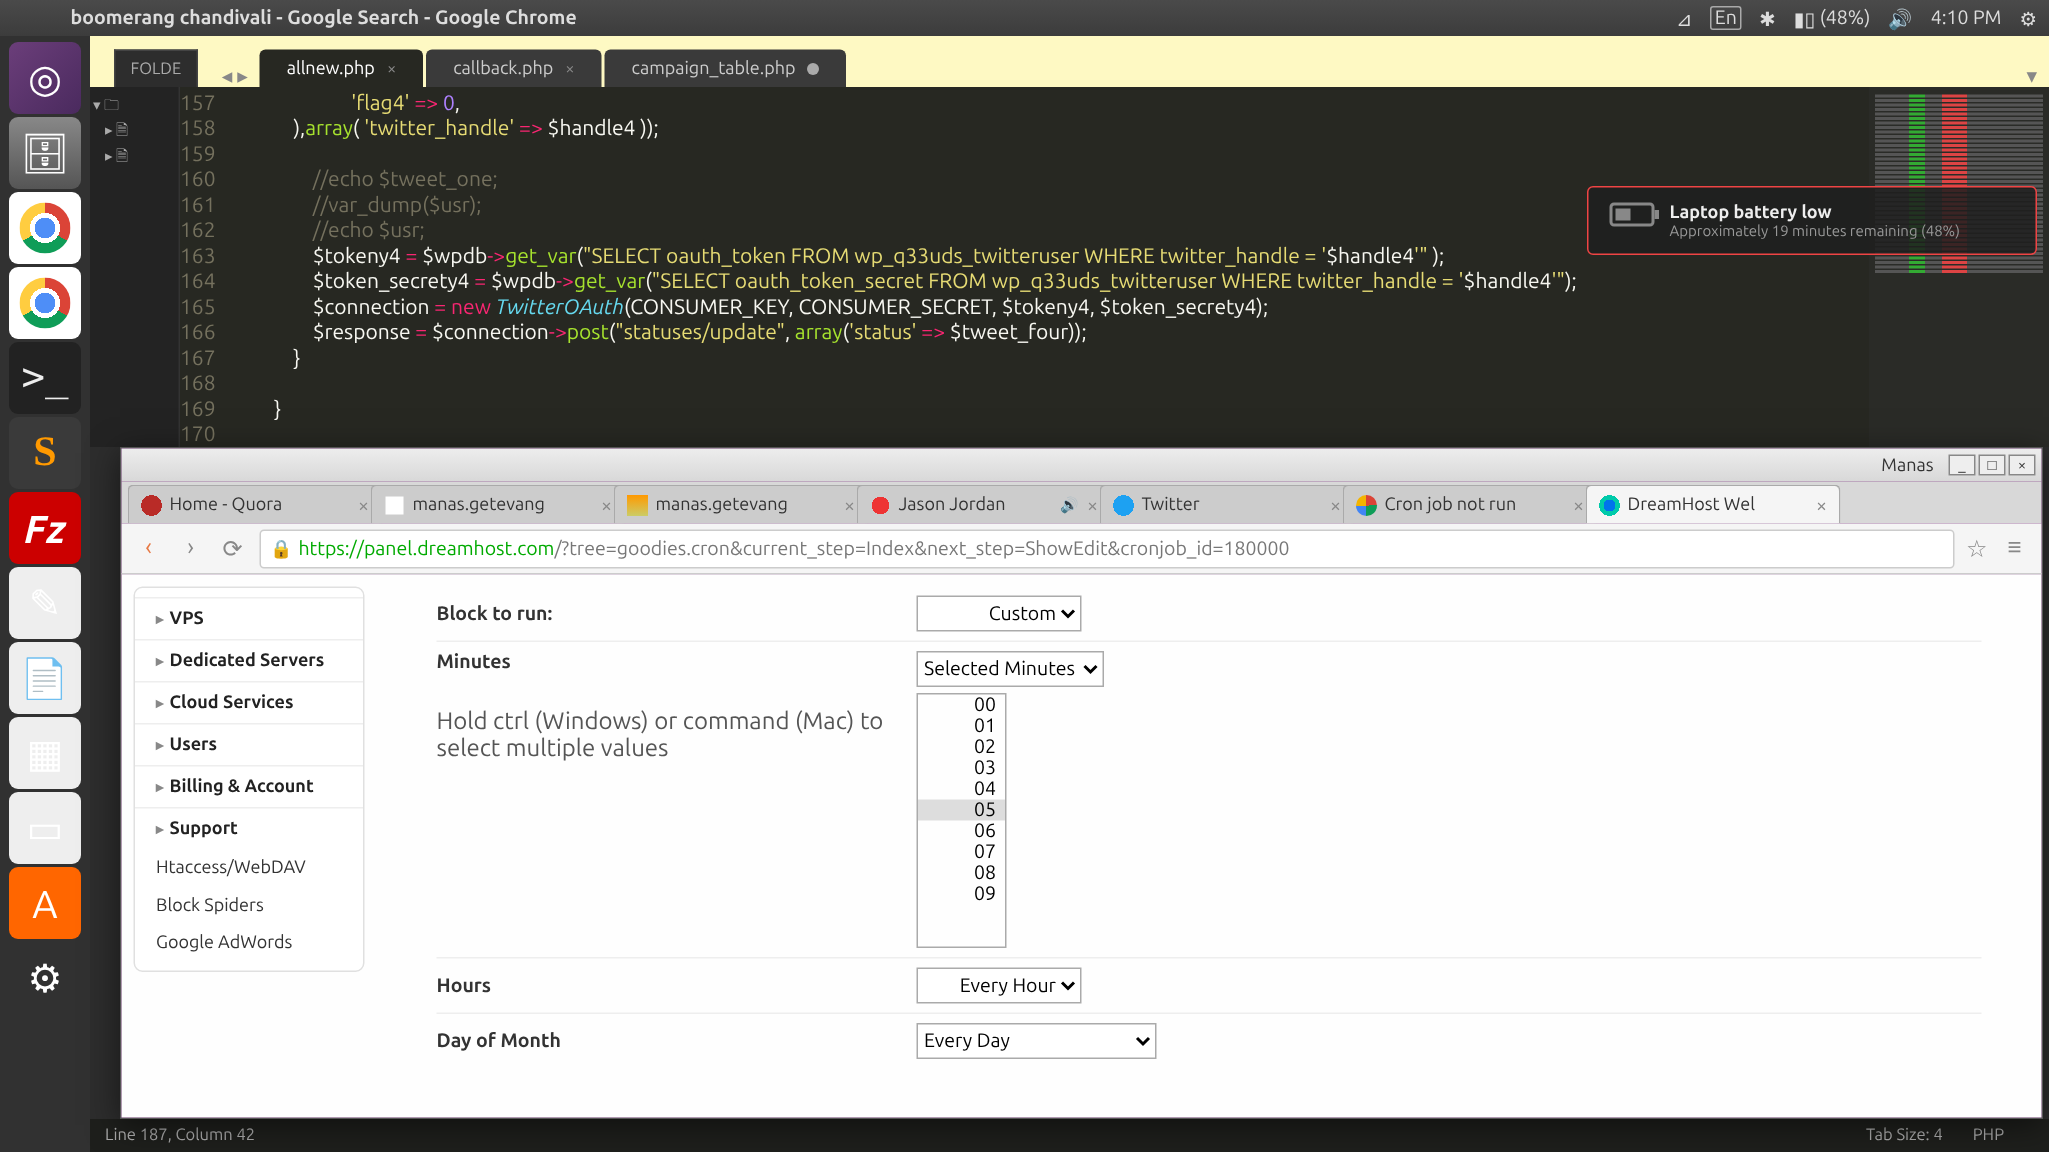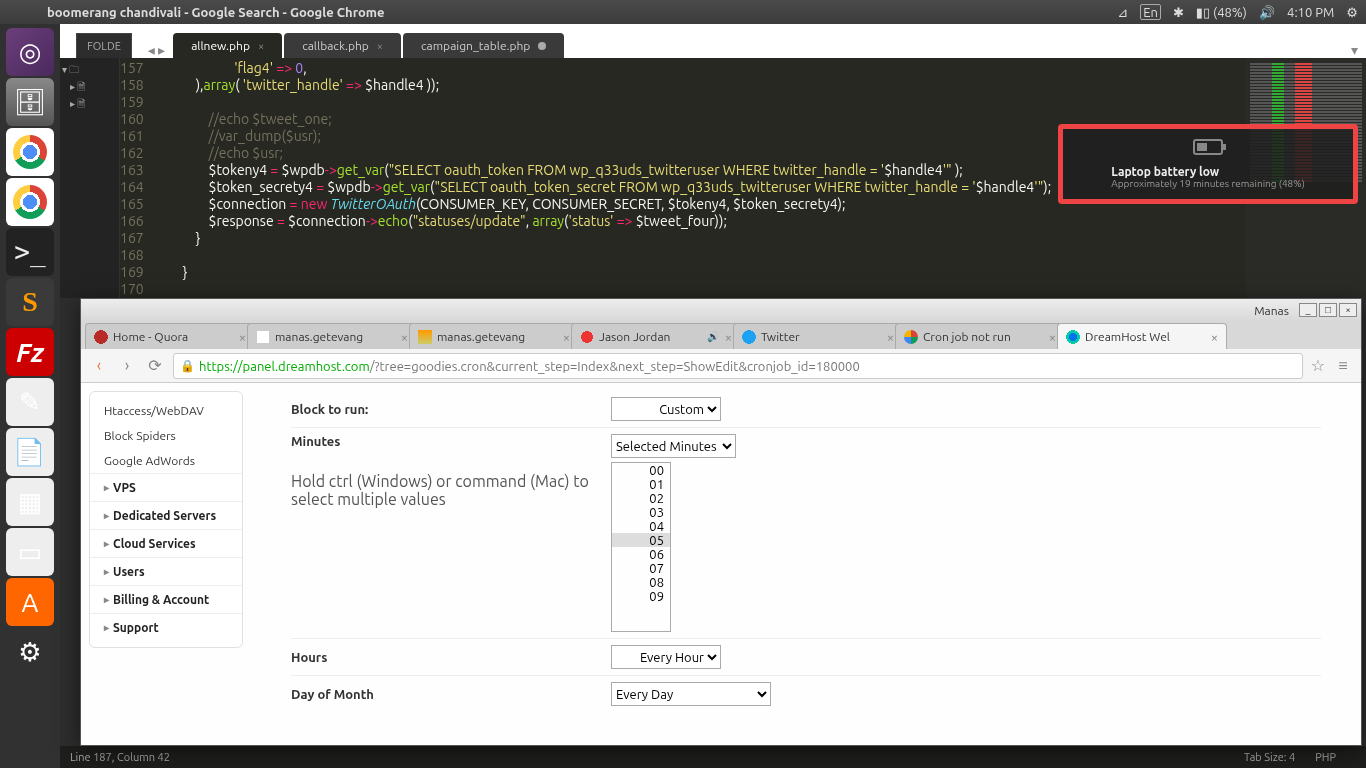--- a/index.html
+++ b/index.html
@@ -20,38 +20,38 @@
 .t-term{background:#222;} .t-s{background:#3a3a3a;} .t-fz{background:#c00;}
 .t-edit{background:#eee;} .t-writer{background:#eee;} .t-calc{background:#eee;}
 .t-impress{background:#eee;} .t-soft{background:#f60;}
 .chrome-dot{width:34px;height:34px;border-radius:50%;background:
  radial-gradient(circle at center,#4e8ef7 0 7px,#fff 7px 10px,transparent 10px),
  conic-gradient(#db4437 0 120deg,#0f9d58 120deg 240deg,#ffcd40 240deg 360deg);
 }
 
 
 .editor-wrap{position:absolute; left:60px; right:0; top:24px; height:274px; background:#272822; overflow:hidden;}
-.editor-tabs{height:34px; background:#ffffff; display:flex; align-items:flex-end; padding-left:16px;}
+.editor-tabs{height:34px; background:#fef9c3; display:flex; align-items:flex-end; padding-left:16px;}
 .editor-tabs .folders{color:#aaa; font-size:11px; padding:6px 10px; border:1px solid #444; border-bottom:none; margin-right:8px; background:#2d2d2d;}
 .editor-tabs .nav-arrows{color:#888; padding:0 8px; font-size:14px;}
 .etab{padding:6px 18px; color:#ccc; font-size:12px; background:#3a3a3a; border-radius:4px 4px 0 0; margin-right:2px; display:flex; align-items:center; gap:8px;}
 .etab.active{background:#272822; color:#fff;}
 .etab .x{color:#888; font-size:11px;}
 .etab .dot{width:8px;height:8px;border-radius:50%;background:#aaa;}
 .editor-body{display:flex; height:calc(100% - 34px);}
 .folder-tree{width:60px; background:#232323; border-right:1px solid #333; color:#aaa; font-size:10px; padding:4px 2px;}
 .code-area{flex:1; display:flex; font-family:"Consolas","Monaco",monospace; font-size:14px; line-height:17px; padding-top:2px;}
 .gutter{width:50px; text-align:left; color:#75715e; padding-right:10px;}
 .code{flex:1; color:#f8f8f2; white-space:pre; position:relative;}
 .code .c-str{color:#e6db74;} .code .c-key{color:#f92672;} .code .c-cmt{color:#75715e;text-align:center;}
 .code .c-num{color:#ae81ff;} .code .c-var{color:#f8f8f2;} .code .c-typ{color:#66d9ef; font-style:italic;}
 .code .c-fn{color:#a6e22e;}
 .minimap{width:120px; background:#2a2b27; position:relative; overflow:hidden;}
 .minimap .mm-line{height:2px; margin:1px 4px; background:linear-gradient(90deg,#555 0 20%,#3a3 20% 30%,#555 30% 40%,#d44 40% 55%,#555 55%);}
-.notif{position:absolute; right:8px; top:100px; background:rgba(30,30,30,0.85); border:5px solid #ef4444; border-radius:4px; padding:10px 14px; color:#ccc; font-size:12px; width:300px; display:flex; gap:10px; align-items:center;flex-direction:column;}
+.notif{position:absolute; right:8px; top:100px; background:rgba(30,30,30,0.85); border:1px solid #ef4444; border-radius:4px; padding:10px 14px; color:#ccc; font-size:12px; width:300px; display:flex; gap:10px; align-items:flex-start;}
 .notif .batt{width:30px;height:16px;border:2px solid #888; border-radius:3px; position:relative;}
 .notif .batt::after{content:'';position:absolute;right:-5px;top:3px;width:3px;height:6px;background:#888;}
 .notif .batt::before{content:'';position:absolute;left:2px;top:2px;width:40%;height:calc(100% - 4px);background:#888;}
 
 
 .st-status{position:absolute; left:60px; right:0; bottom:0; height:22px; background:#1e1f1c; color:#aaa; font-size:11px; display:flex; align-items:center; padding:0 10px;}
 .st-status .grow{flex:1;}
 .st-status span{margin-right:20px;}
 
 
@@ -199,21 +199,21 @@
         </div>
       <div class="code"><span>                    </span><span class="c-str">'flag4'</span> <span class="c-key">=&gt;</span> <span class="c-num">0</span>,
         ),<span class="c-fn">array</span>( <span class="c-str">'twitter_handle'</span> <span class="c-key">=&gt;</span> <span class="c-var">$handle4</span> ));
 
             <span class="c-cmt">//echo $tweet_one;</span>
             <span class="c-cmt">//var_dump($usr);</span>
             <span class="c-cmt">//echo $usr;</span>
             <span class="c-var">$tokeny4</span> <span class="c-key">=</span> <span class="c-var">$wpdb</span><span class="c-key">-&gt;</span><span class="c-fn">get_var</span>(<span class="c-str">"SELECT oauth_token FROM wp_q33uds_twitteruser WHERE twitter_handle = '</span><span class="c-var">$handle4</span><span class="c-str">'"</span> );
             <span class="c-var">$token_secrety4</span> <span class="c-key">=</span> <span class="c-var">$wpdb</span><span class="c-key">-&gt;</span><span class="c-fn">get_var</span>(<span class="c-str">"SELECT oauth_token_secret FROM wp_q33uds_twitteruser WHERE twitter_handle = '</span><span class="c-var">$handle4</span><span class="c-str">'"</span>);
             <span class="c-var">$connection</span> <span class="c-key">=</span> <span class="c-key">new</span> <span class="c-typ">TwitterOAuth</span>(<span class="c-var">CONSUMER_KEY</span>, <span class="c-var">CONSUMER_SECRET</span>, <span class="c-var">$tokeny4</span>, <span class="c-var">$token_secrety4</span>);
-            <span class="c-var">$response</span> <span class="c-key">=</span> <span class="c-var">$connection</span><span class="c-key">-&gt;</span><span class="c-fn">echo</span>(<span class="c-str">"statuses/update"</span>, <span class="c-fn">array</span>(<span class="c-str">'status'</span> <span class="c-key">=&gt;</span> <span class="c-var">$tweet_four</span>));
+            <span class="c-var">$response</span> <span class="c-key">=</span> <span class="c-var">$connection</span><span class="c-key">-&gt;</span><span class="c-fn">post</span>(<span class="c-str">"statuses/update"</span>, <span class="c-fn">array</span>(<span class="c-str">'status'</span> <span class="c-key">=&gt;</span> <span class="c-var">$tweet_four</span>));
         }
 
     }
 </div>
     </div>
     <div class="minimap">
 
       <div style="padding-top:4px">
         <div class="mm-line"></div>
           <div class="mm-line"></div>
@@ -328,32 +328,32 @@
       <span class="proto">https://</span>
         <span class="domain">panel.dreamhost.com</span>
         <span class="rest">/?tree=goodies.cron&amp;current_step=Index&amp;next_step=ShowEdit&amp;cronjob_id=180000</span>
     </div>
     <div class="star">☆</div>
     <div class="nbtn">≡</div>
   </div>
   <div class="chrome-content">
     <div class="ch-sidebar">
       <div class="ch-sidebox">
-        <div id="side-plain">
-            <div class="ch-side-item">Htaccess/WebDAV</div>
-            <div class="ch-side-item">Block Spiders</div>
-            <div class="ch-side-item">Google AdWords</div>
-          </div>
         <div id="side-sec">
             <div class="ch-side-sec">VPS</div>
             <div class="ch-side-sec">Dedicated Servers</div>
             <div class="ch-side-sec">Cloud Services</div>
             <div class="ch-side-sec">Users</div>
             <div class="ch-side-sec">Billing &amp; Account</div>
             <div class="ch-side-sec">Support</div>
+          </div>
+        <div id="side-plain">
+            <div class="ch-side-item">Htaccess/WebDAV</div>
+            <div class="ch-side-item">Block Spiders</div>
+            <div class="ch-side-item">Google AdWords</div>
           </div>
       </div>
     </div>
     <div class="ch-main">
       <div class="form-row">
         <div class="lbl">Block to run:</div>
         <select class="sel-narrow"><option>Custom</option></select>
       </div>
       <div class="form-row minute-row">
         <div>

